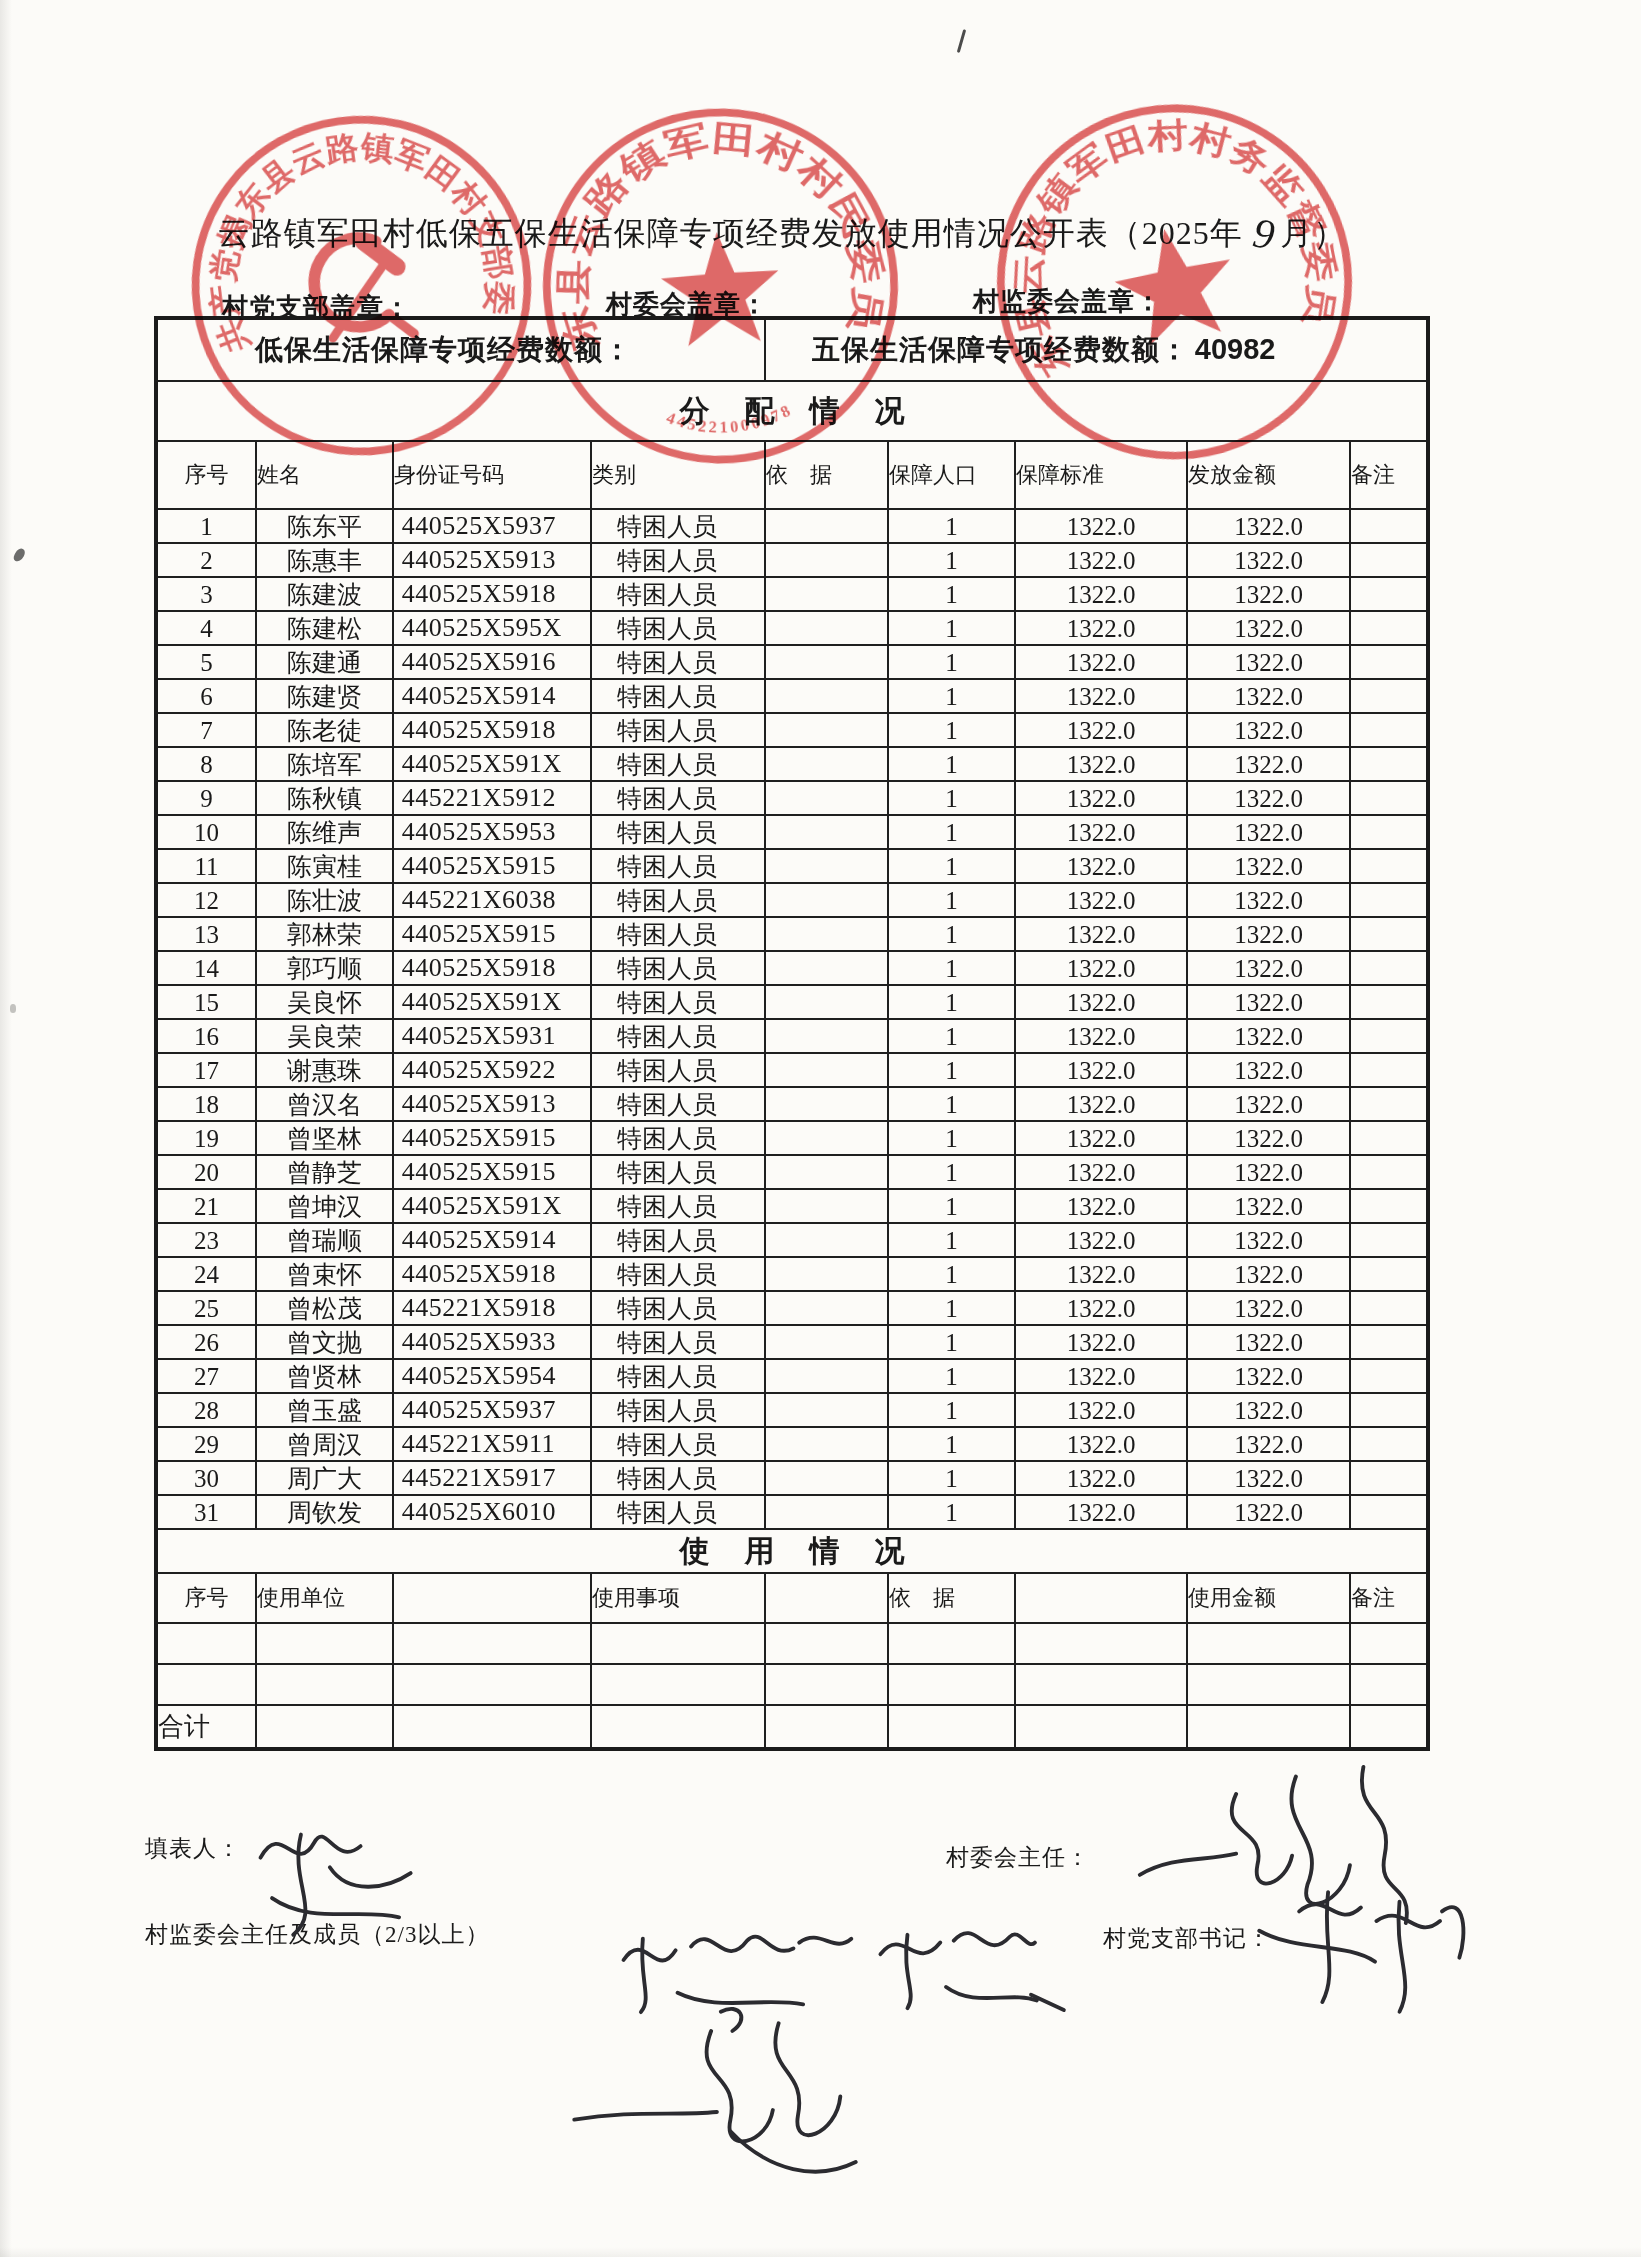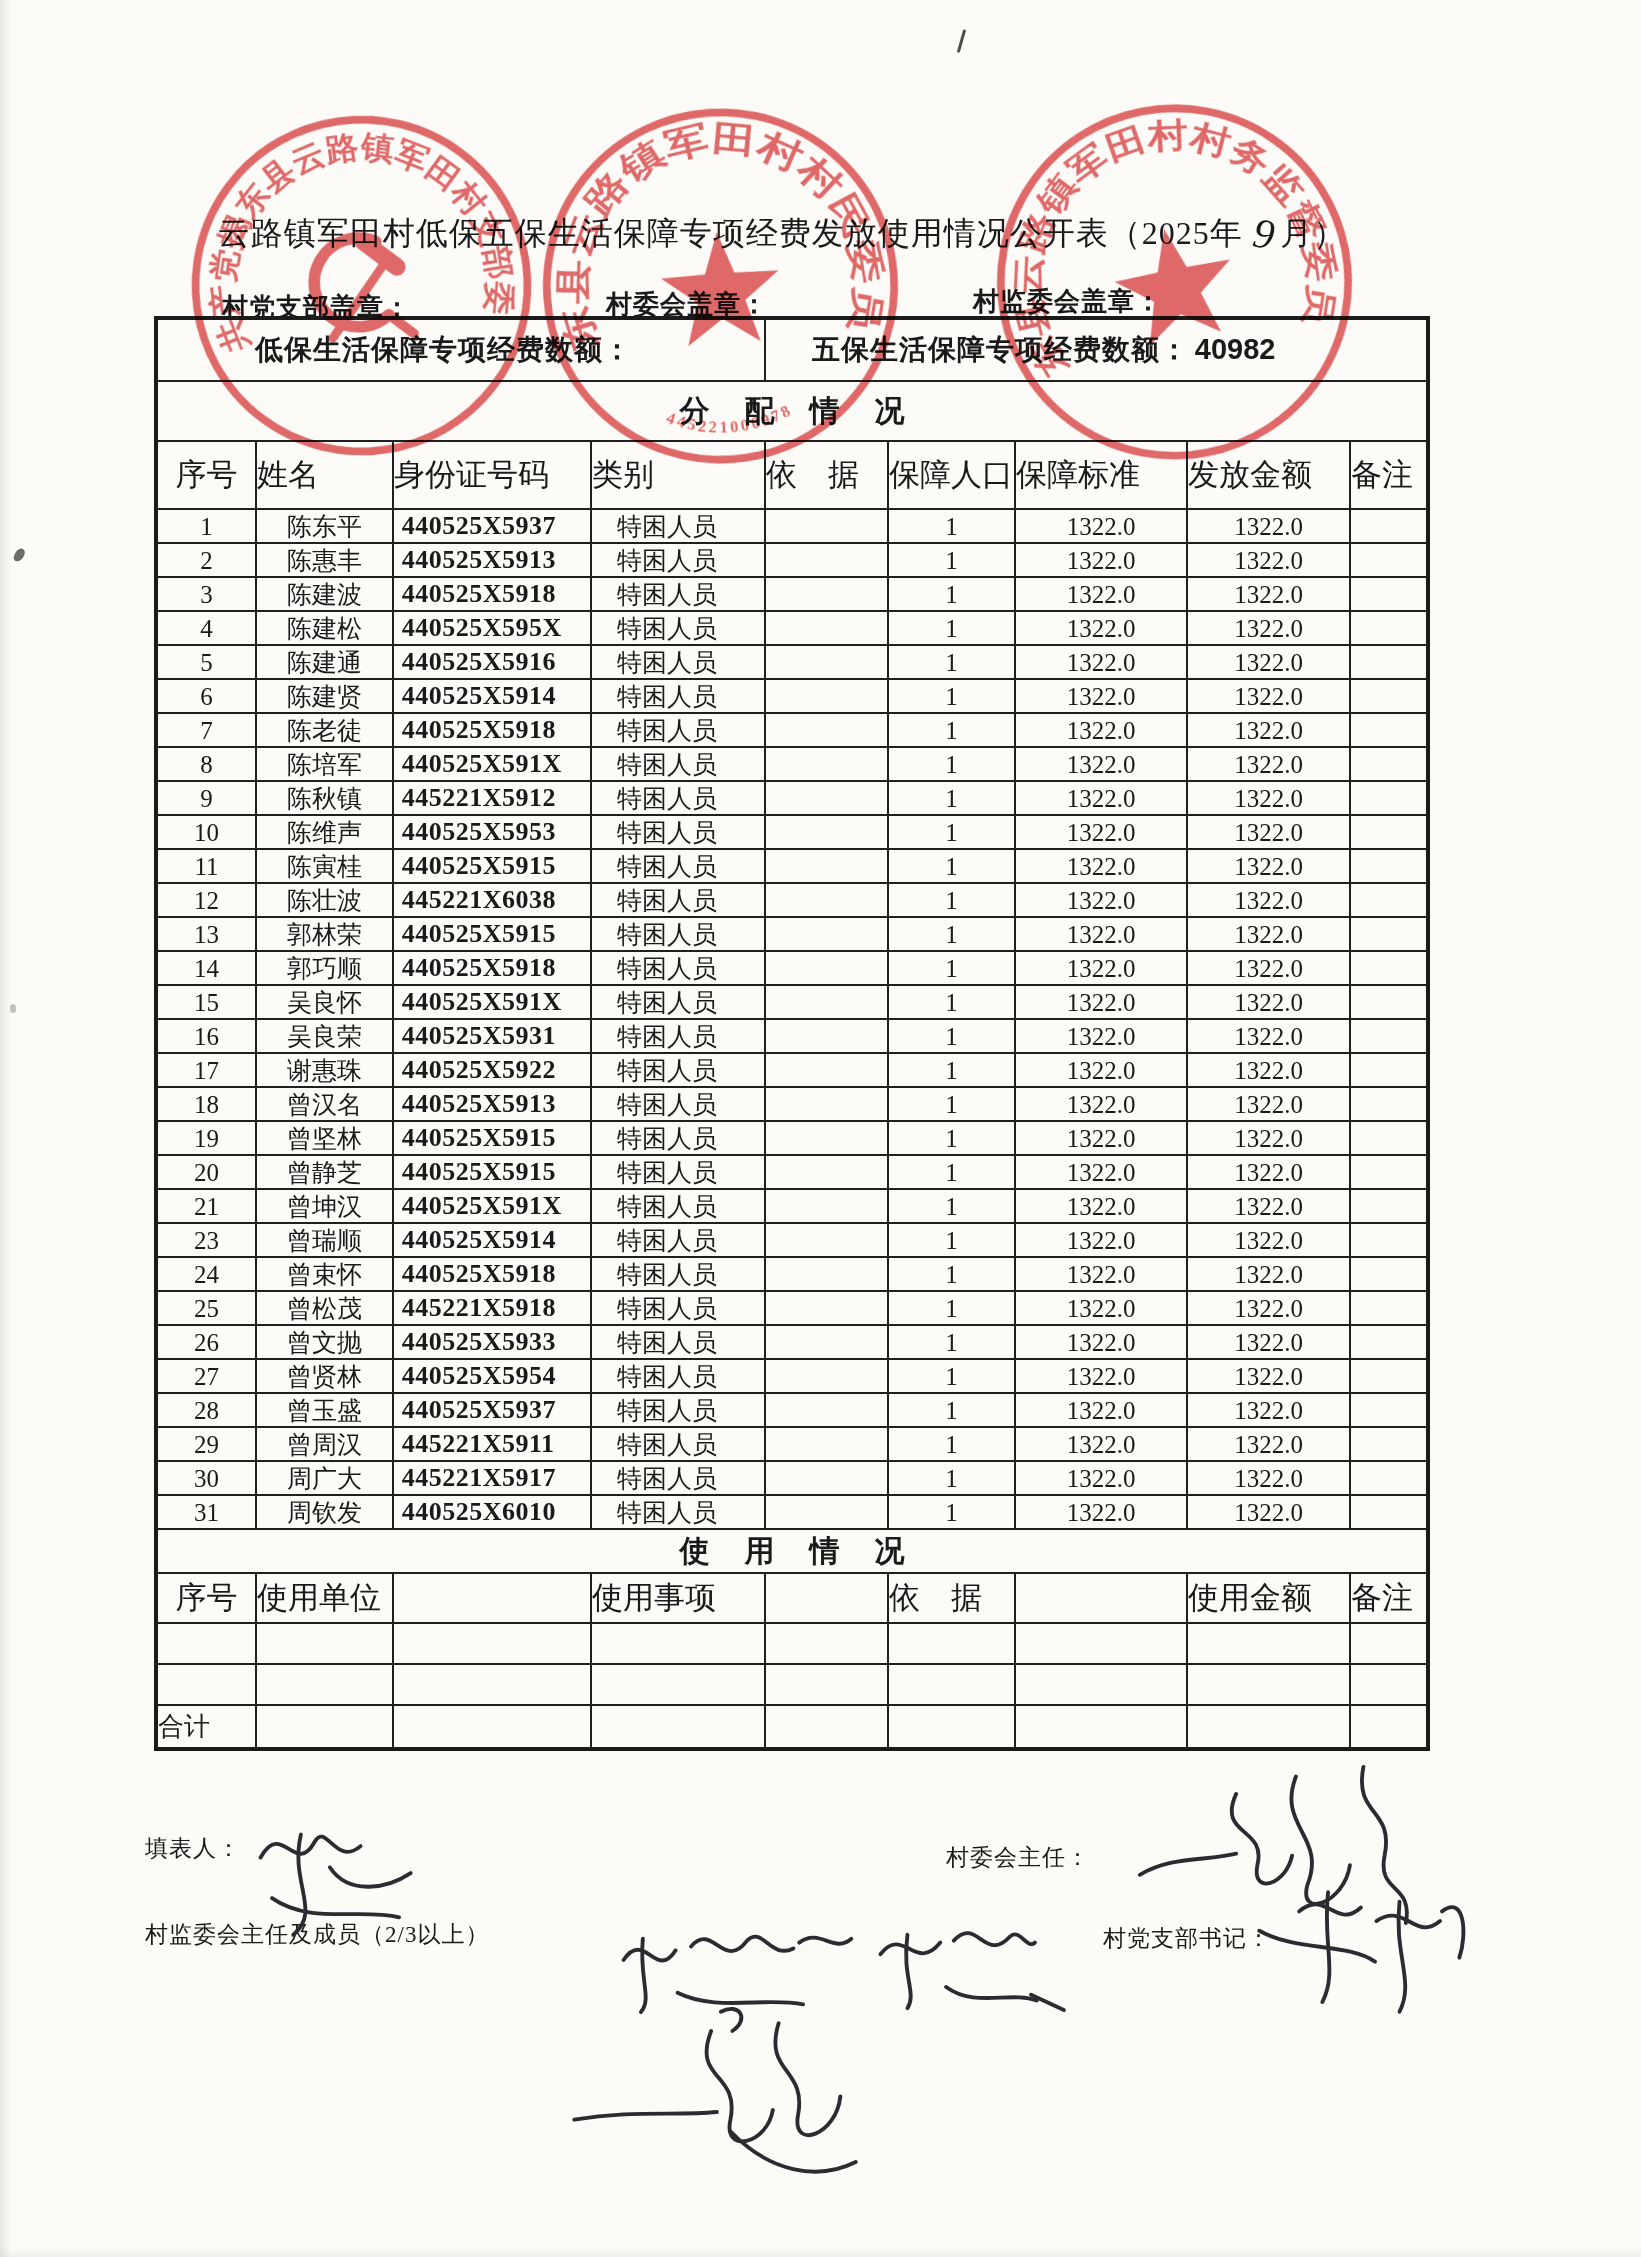--- a/index.html
+++ b/index.html
@@ -22,26 +22,26 @@
 
   .funds-row td{height:60px;}
   .funds-label{font-family:"Liberation Sans","DejaVu Sans",sans-serif;font-weight:700;font-size:28px;letter-spacing:1px;}
   .funds-left{padding-left:97px !important;}
   .funds-right{padding-left:46px !important;}
   .funds-value{font-family:"Liberation Sans","DejaVu Sans",sans-serif;font-weight:600;font-size:29px;margin-left:5.8px;}
 
   .section-row td{height:58px;text-align:center;font-size:30px;font-weight:600;letter-spacing:35px;padding-left:35px !important;}
   .usage-banner td{height:42px !important;}
 
-  .head-row td{height:66px;font-size:31px;font-weight:500;text-align:left;padding-left:9.7px;}
+  .head-row td{height:66px;font-size:22px;font-weight:500;text-align:left;padding-left:9.7px;}
   .head-row td:first-child{text-align:center;padding-left:0;}
   .usage-head td{height:48px !important;}
 
   .data-row td{height:32px;font-size:25px;text-align:center;line-height:1;}
-  .data-row td:nth-child(3){text-align:left;padding-left:7.7px;font-size:26px;letter-spacing:0.5px;font-weight:bold;}
+  .data-row td:nth-child(3){text-align:left;padding-left:7.7px;font-size:26px;letter-spacing:0.5px;}
   .data-row td:nth-child(4){text-align:left;padding-left:25px;}
 
   .empty-row td{height:39px;}
   .total-row td{height:41px;font-size:26px;text-align:left;padding-left:7.7px;}
 
   .footer-label{position:absolute;font-size:23px;font-weight:500;letter-spacing:1px;}
   .lbl-preparer{left:145px;top:1833px;}
   .lbl-head{left:946px;top:1842px;}
   .lbl-supervisor{left:145px;top:1919px;}
   .lbl-secretary{left:1103px;top:1923px;}

